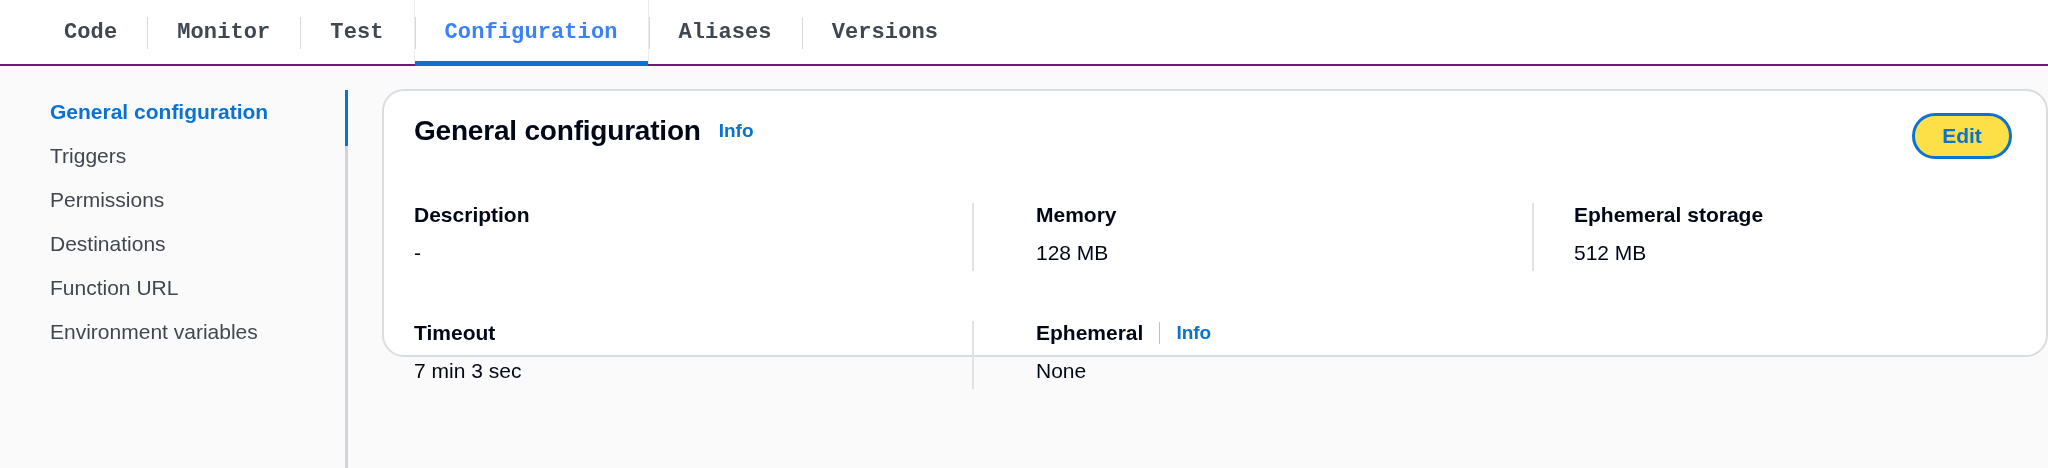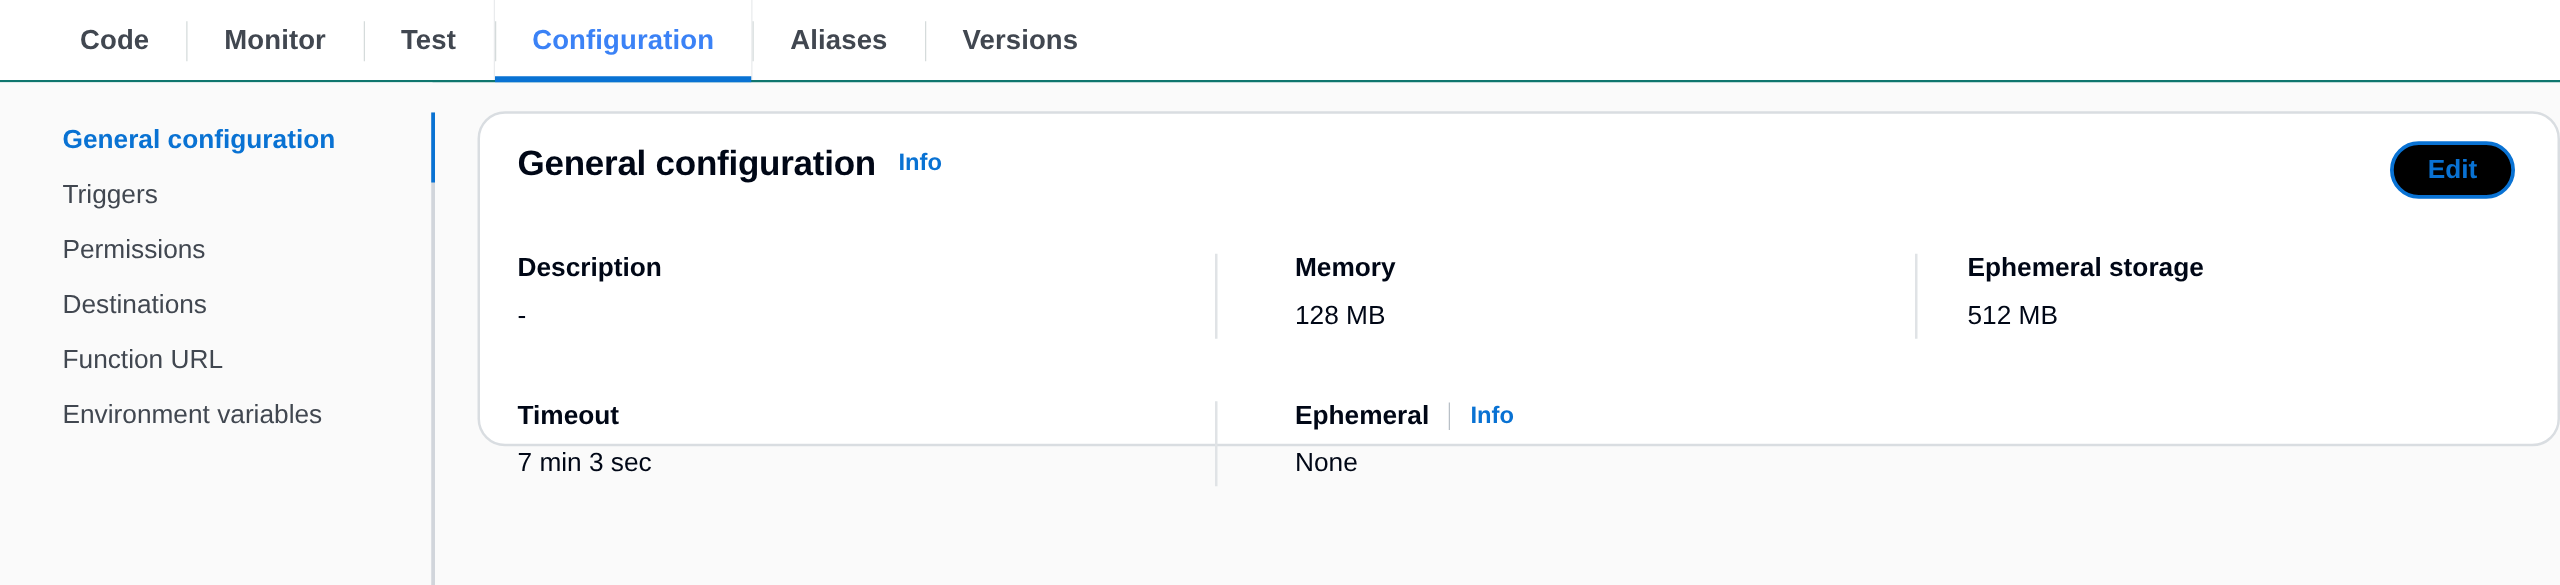--- a/index.html
+++ b/index.html
@@ -23,22 +23,23 @@
   }
 
   
   .tabbar {
     position: absolute;
     left: 0;
     top: 0;
     width: 2048px;
     height: 66px;
     background: #ffffff;
-    border-bottom: 2px solid #0f766e;
-    box-sizing: border-box;
+    border-bottom: 2px solid #701a75;
+    box-sizing: border-box;
+    font-family: Liberation Mono, monospace;
   }
   .tabstrip {
     position: absolute;
     left: 34px;
     top: 0;
     height: 64px;
     display: flex;
     align-items: stretch;
   }
   .tab {
@@ -175,21 +176,21 @@
   }
   .edit-button {
     position: absolute;
     right: 34px;
     top: 22px;
     height: 46px;
     min-width: 100px;
     padding: 12px 24px;
     border: 3px solid #0972d3;
     border-radius: 25px;
-    background: #000000;
+    background: #fde047;
     color: #0972d3;
     font-family: "Liberation Sans", sans-serif;
     font-size: 21px;
     font-weight: 700;
     cursor: pointer;
     display: flex;
     align-items: center;
     justify-content: center;
     box-sizing: border-box;
   }

